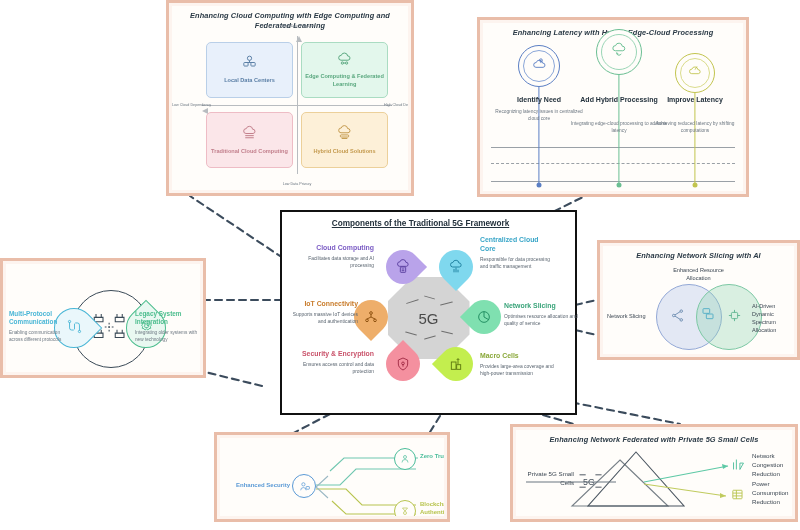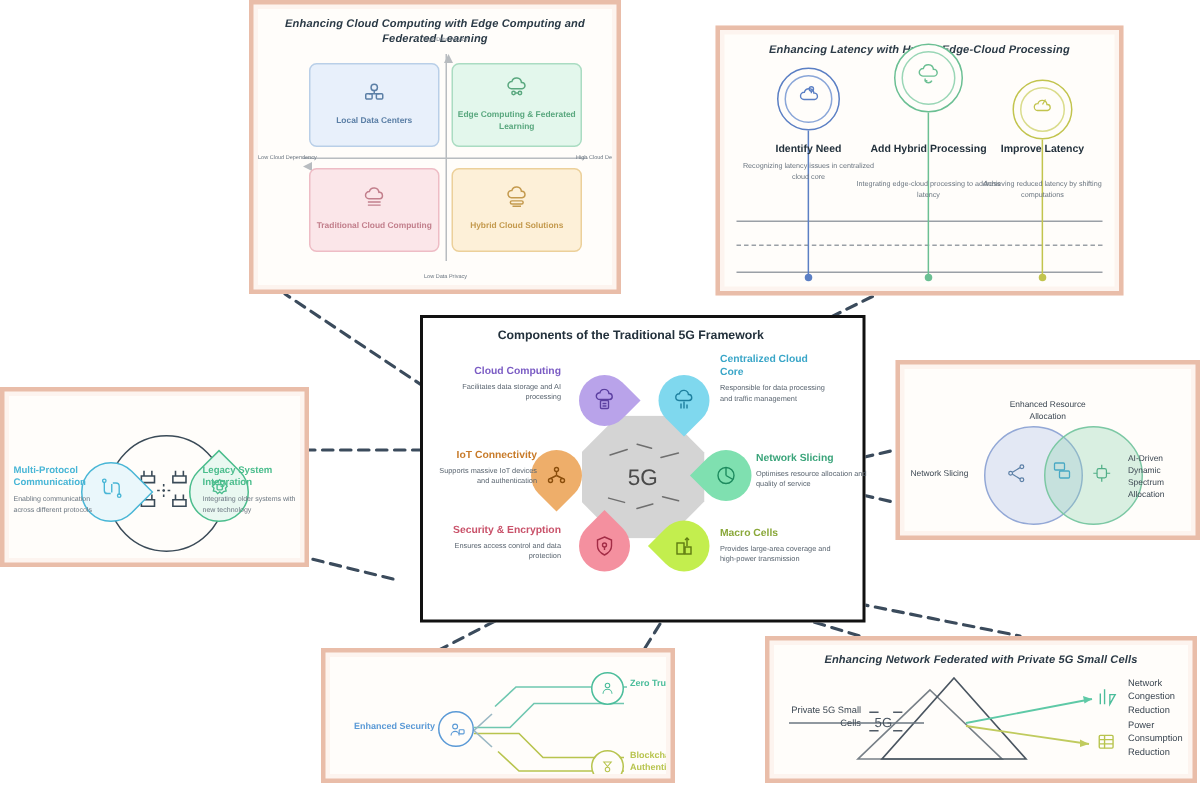--- a/index.html
+++ b/index.html
@@ -14,21 +14,21 @@
   .panel-inner{background:#fffdfa;width:100%;height:100%;box-sizing:border-box;
                position:relative;overflow:hidden;}
   .p-title{position:absolute;left:0;right:0;top:5px;text-align:center;
            font-size:7.4px;font-weight:bold;color:#2b3a46;line-height:1.35;
            letter-spacing:.1px;padding:0 10px;font-style:italic;}
 
   
   .core{position:absolute;left:280px;top:210px;width:297px;height:205px;z-index:3;
         background:#ffffff;border:2.5px solid #111;box-sizing:border-box;}
   .core-title{position:absolute;left:0;right:16px;top:7px;text-align:center;
-              font-size:8.2px;font-weight:bold;color:#23313c;}
+              font-size:8.2px;font-weight:bold;color:#23313c;text-decoration:underline;}
   .hub{position:absolute;left:50%;top:106px;transform:translate(-50%,-50%);
        width:82px;height:82px;}
   .hub-blob{position:absolute;inset:0;background:#d4d4d4;border-radius:30%;
             clip-path:polygon(30% 0,70% 0,100% 30%,100% 70%,70% 100%,30% 100%,0 70%,0 30%);}
   .hub-label{position:absolute;inset:0;display:flex;align-items:center;justify-content:center;
              font-size:15px;color:#4a4a4a;font-family:"Liberation Sans",sans-serif;}
   .hub-dash{position:absolute;height:1.4px;background:#6e6e6e;border-radius:1px;}
 
   .pin{position:absolute;width:34px;height:34px;z-index:4;}
   .pin-body{position:absolute;inset:0;border-radius:50% 50% 50% 50%;}
@@ -301,20 +301,21 @@
 
       <div class="side-txt ta-l" style="right:3px;top:46px;">
         <div class="st" style="color:#4bbd8d;">Legacy System Integration</div>
         <div class="sd">Integrating older systems with new technology</div>
       </div>
     </div>
   </div>
 
   <div class="panel" style="left:597px;top:240px;width:203px;height:120px;">
     <div class="panel-inner">
+      <div class="p-title">Enhancing Network Slicing with AI</div>
 
       <div class="venn-lab" style="left:50%;top:20px;transform:translateX(-50%);width:72px;text-align:center;">Enhanced Resource Allocation</div>
 
       <div class="venn-c" style="left:53px;top:38px;width:66px;height:66px;background:rgba(170,190,235,.33);
                   border:1px solid #93a8d6;"></div>
       <div class="venn-c" style="left:93px;top:38px;width:66px;height:66px;background:rgba(140,214,175,.33);
                   border:1px solid #7cc8a4;"></div>
 
       <span style="position:absolute;left:67px;top:62px;">
         <svg viewBox="0 0 24 24" width="15" height="15" fill="none" stroke="#5b7fa6" stroke-width="1.3">

